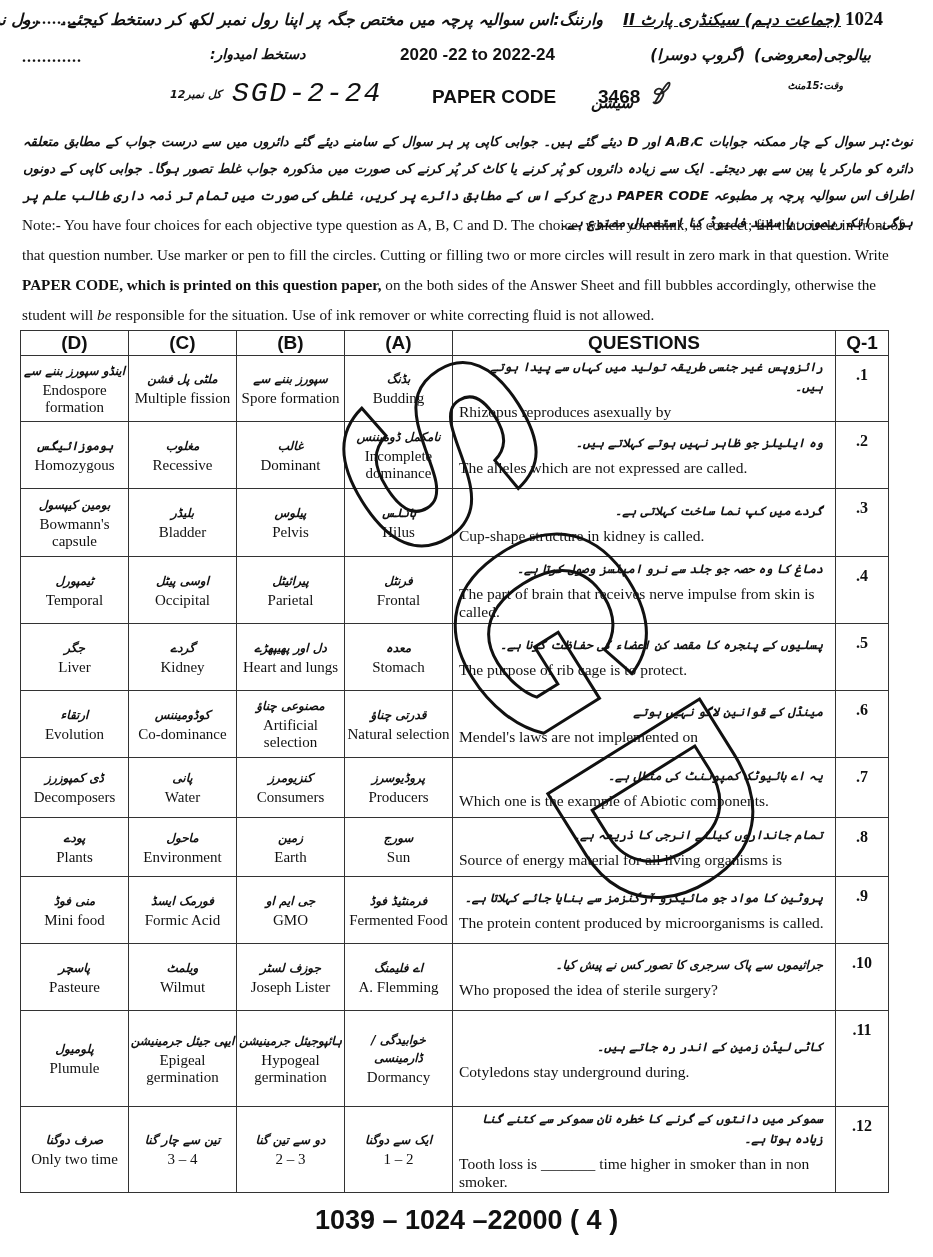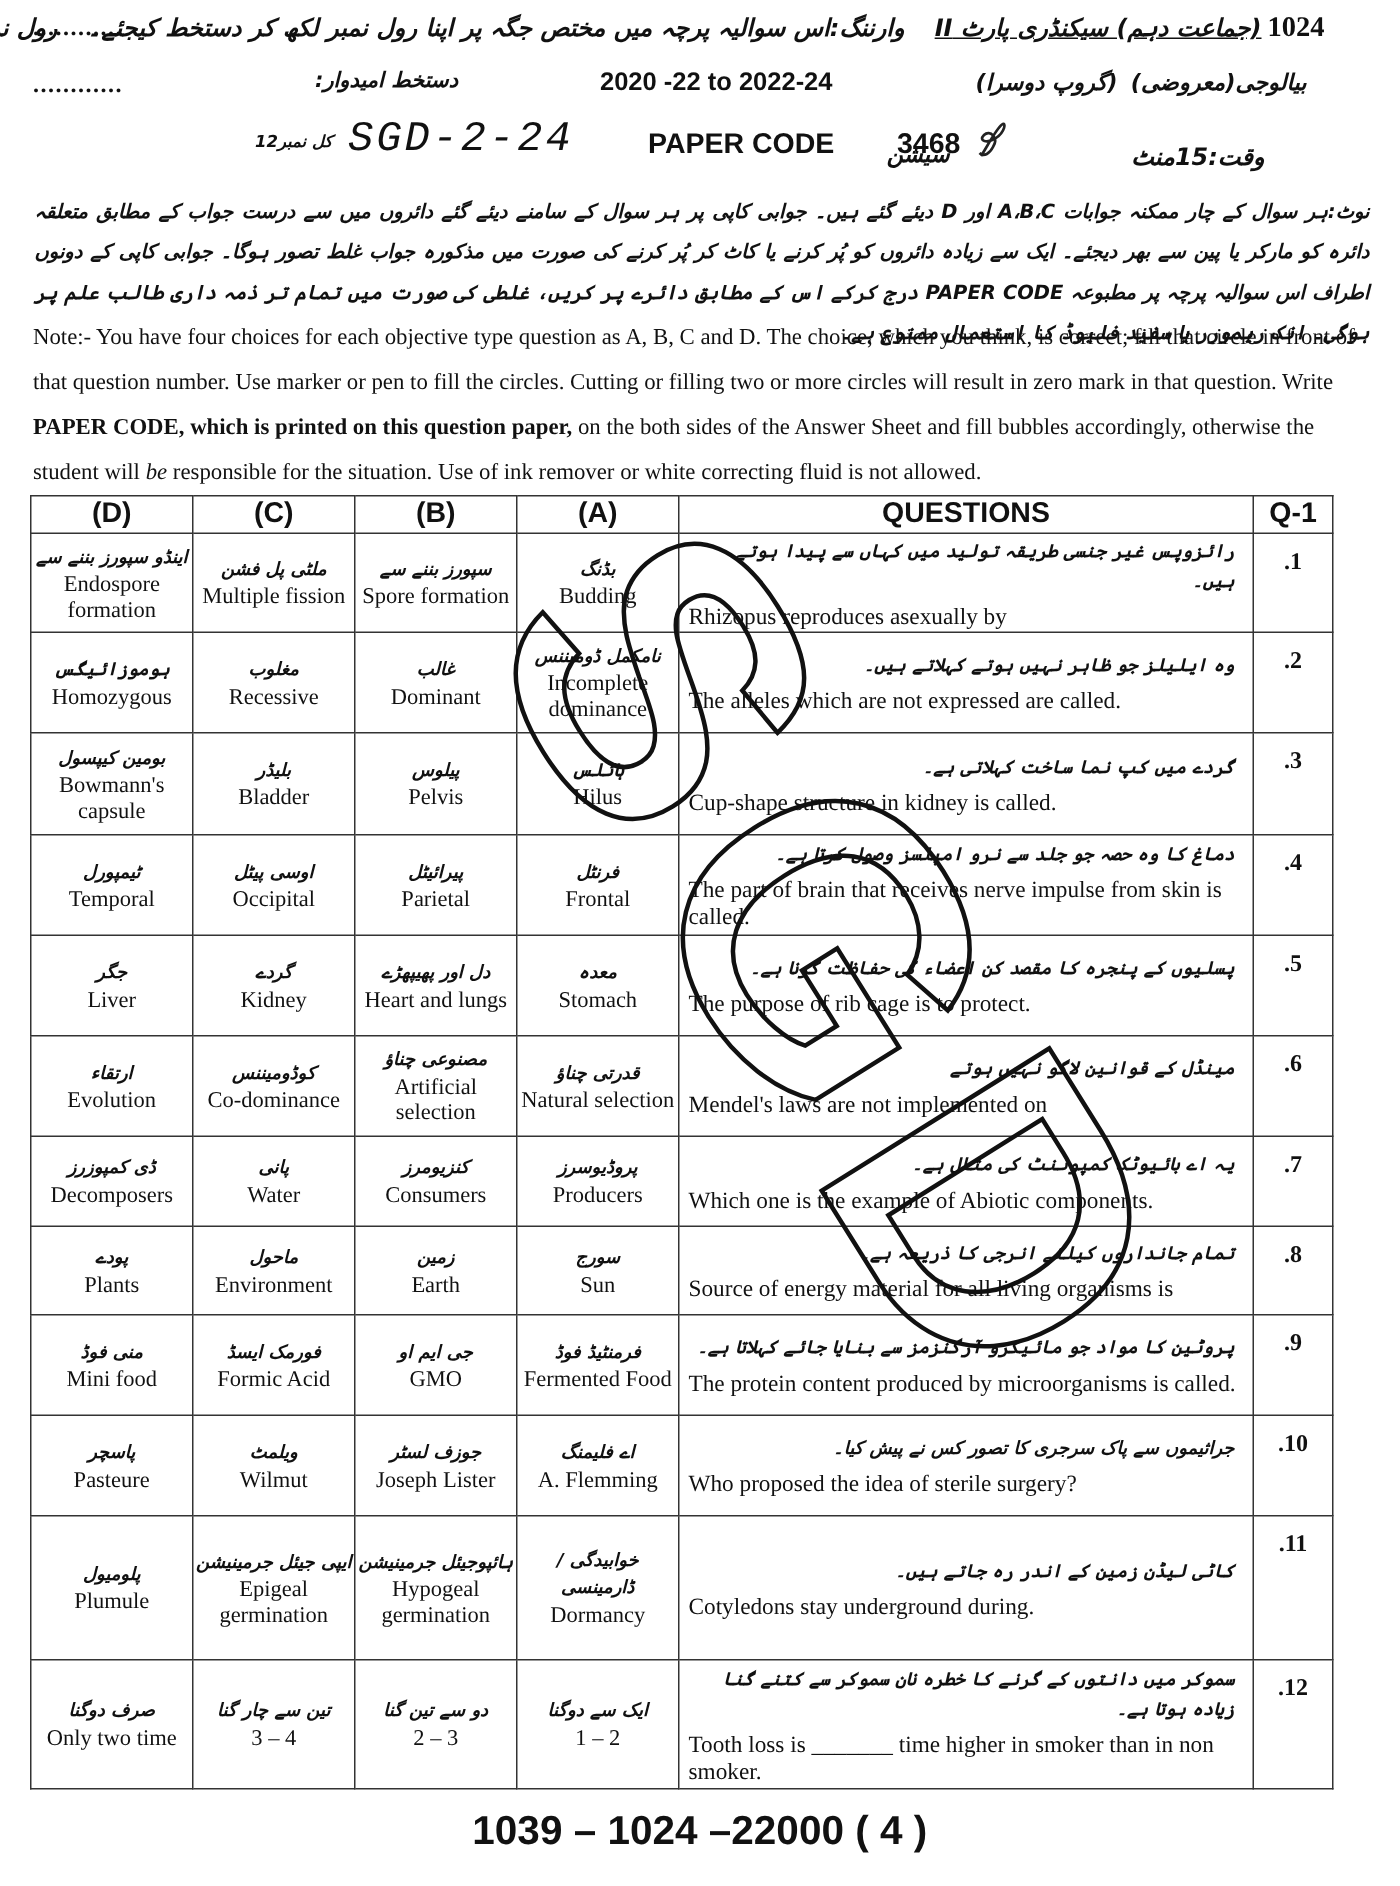--- a/index.html
+++ b/index.html
@@ -35,21 +35,21 @@
 </div>
 <div class="abs dots" style="left:22px;top:10px;font-size:16px;">............</div>
 
 <div class="hdr-line urdu" style="right:62px;top:46px;font-size:15px;text-align:right;">بیالوجی(معروضی)</div>
 <div class="hdr-line urdu" style="right:188px;top:46px;font-size:15px;">(گروپ دوسرا)</div>
 <div class="hdr-line urdu" style="right:300px;top:46px;font-size:15px;margin-top:48px;">سیشن</div>
 <div class="hdr-line" style="left:400px;top:45px;font-family:'Liberation Sans',sans-serif;font-weight:bold;font-size:17px;">2020 -22 to 2022-24</div>
 <div class="hdr-line urdu" style="left:210px;top:46px;font-size:14px;">دستخط امیدوار:</div>
 <div class="abs dots" style="left:22px;top:48px;font-size:16px;">............</div>
 
-<div class="hdr-line urdu" style="right:90px;top:95px;font-size:16px;">وقت:15منٹ</div>
+<div class="hdr-line urdu" style="right:90px;top:80px;font-size:10px;">وقت:15منٹ</div>
 <div class="hdr-line sans" style="left:432px;top:86px;font-weight:bold;font-size:19px;">PAPER CODE</div>
 <div class="hdr-line sans" style="left:598px;top:86px;font-weight:bold;font-size:19px;">3468</div>
 <div class="abs" style="left:648px;top:80px;">
   <svg width="26" height="28" viewBox="0 0 26 28">
       <path d="M6 24 C10 18 16 6 20 3 C23 1 22 8 16 12 C10 16 4 14 8 10 C12 6 18 12 14 18 C12 22 8 25 5 22" fill="none" stroke="#222" stroke-width="1.8"></path>
     </svg>
 </div>
 <div class="hdr-line" style="left:232px;top:78px;font-family:Liberation Mono, monospace;font-style:italic;font-size:28px;letter-spacing:2px;font-weight:normal;">SGD-2-24</div>
 <div class="hdr-line urdu" style="left:146px;top:88px;font-size:11px;margin-left:24px;">کل نمبر12</div>
 

